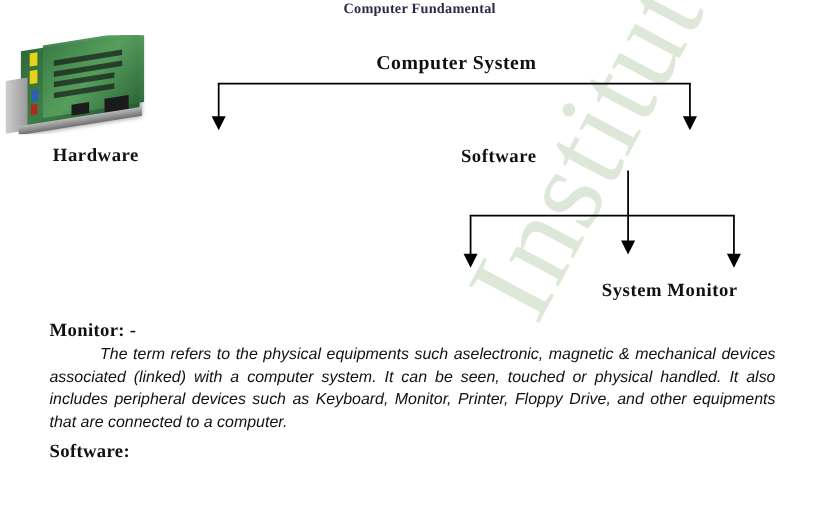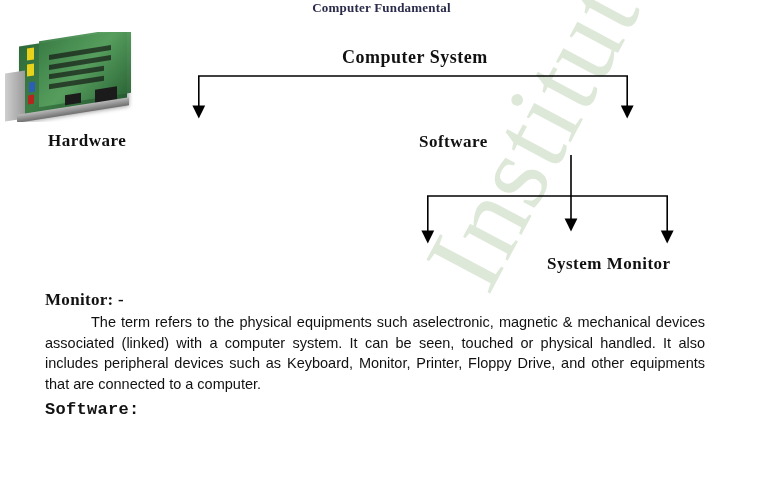--- a/index.html
+++ b/index.html
@@ -152,22 +152,23 @@
     font-weight: bold;
     font-size: 17px;
     margin: 0 0 2px 0;
     letter-spacing: 0.3px;
   }
   .para {
     margin: 0 0 3px 0;
     text-align: justify;
     line-height: 1.42;
     text-indent: 46px;
-  }
-  .sec-head.second { margin-top: 6px; font-family: Liberation Mono, monospace; }
+    font-style: italic;
+  }
+  .sec-head.second { margin-top: 6px; }
 </style>
 </head>
 <body>
 
 <div class="page">
 
   <div class="header-title">Computer Fundamental</div>
 
   <div class="watermark">Institute</div>
 

